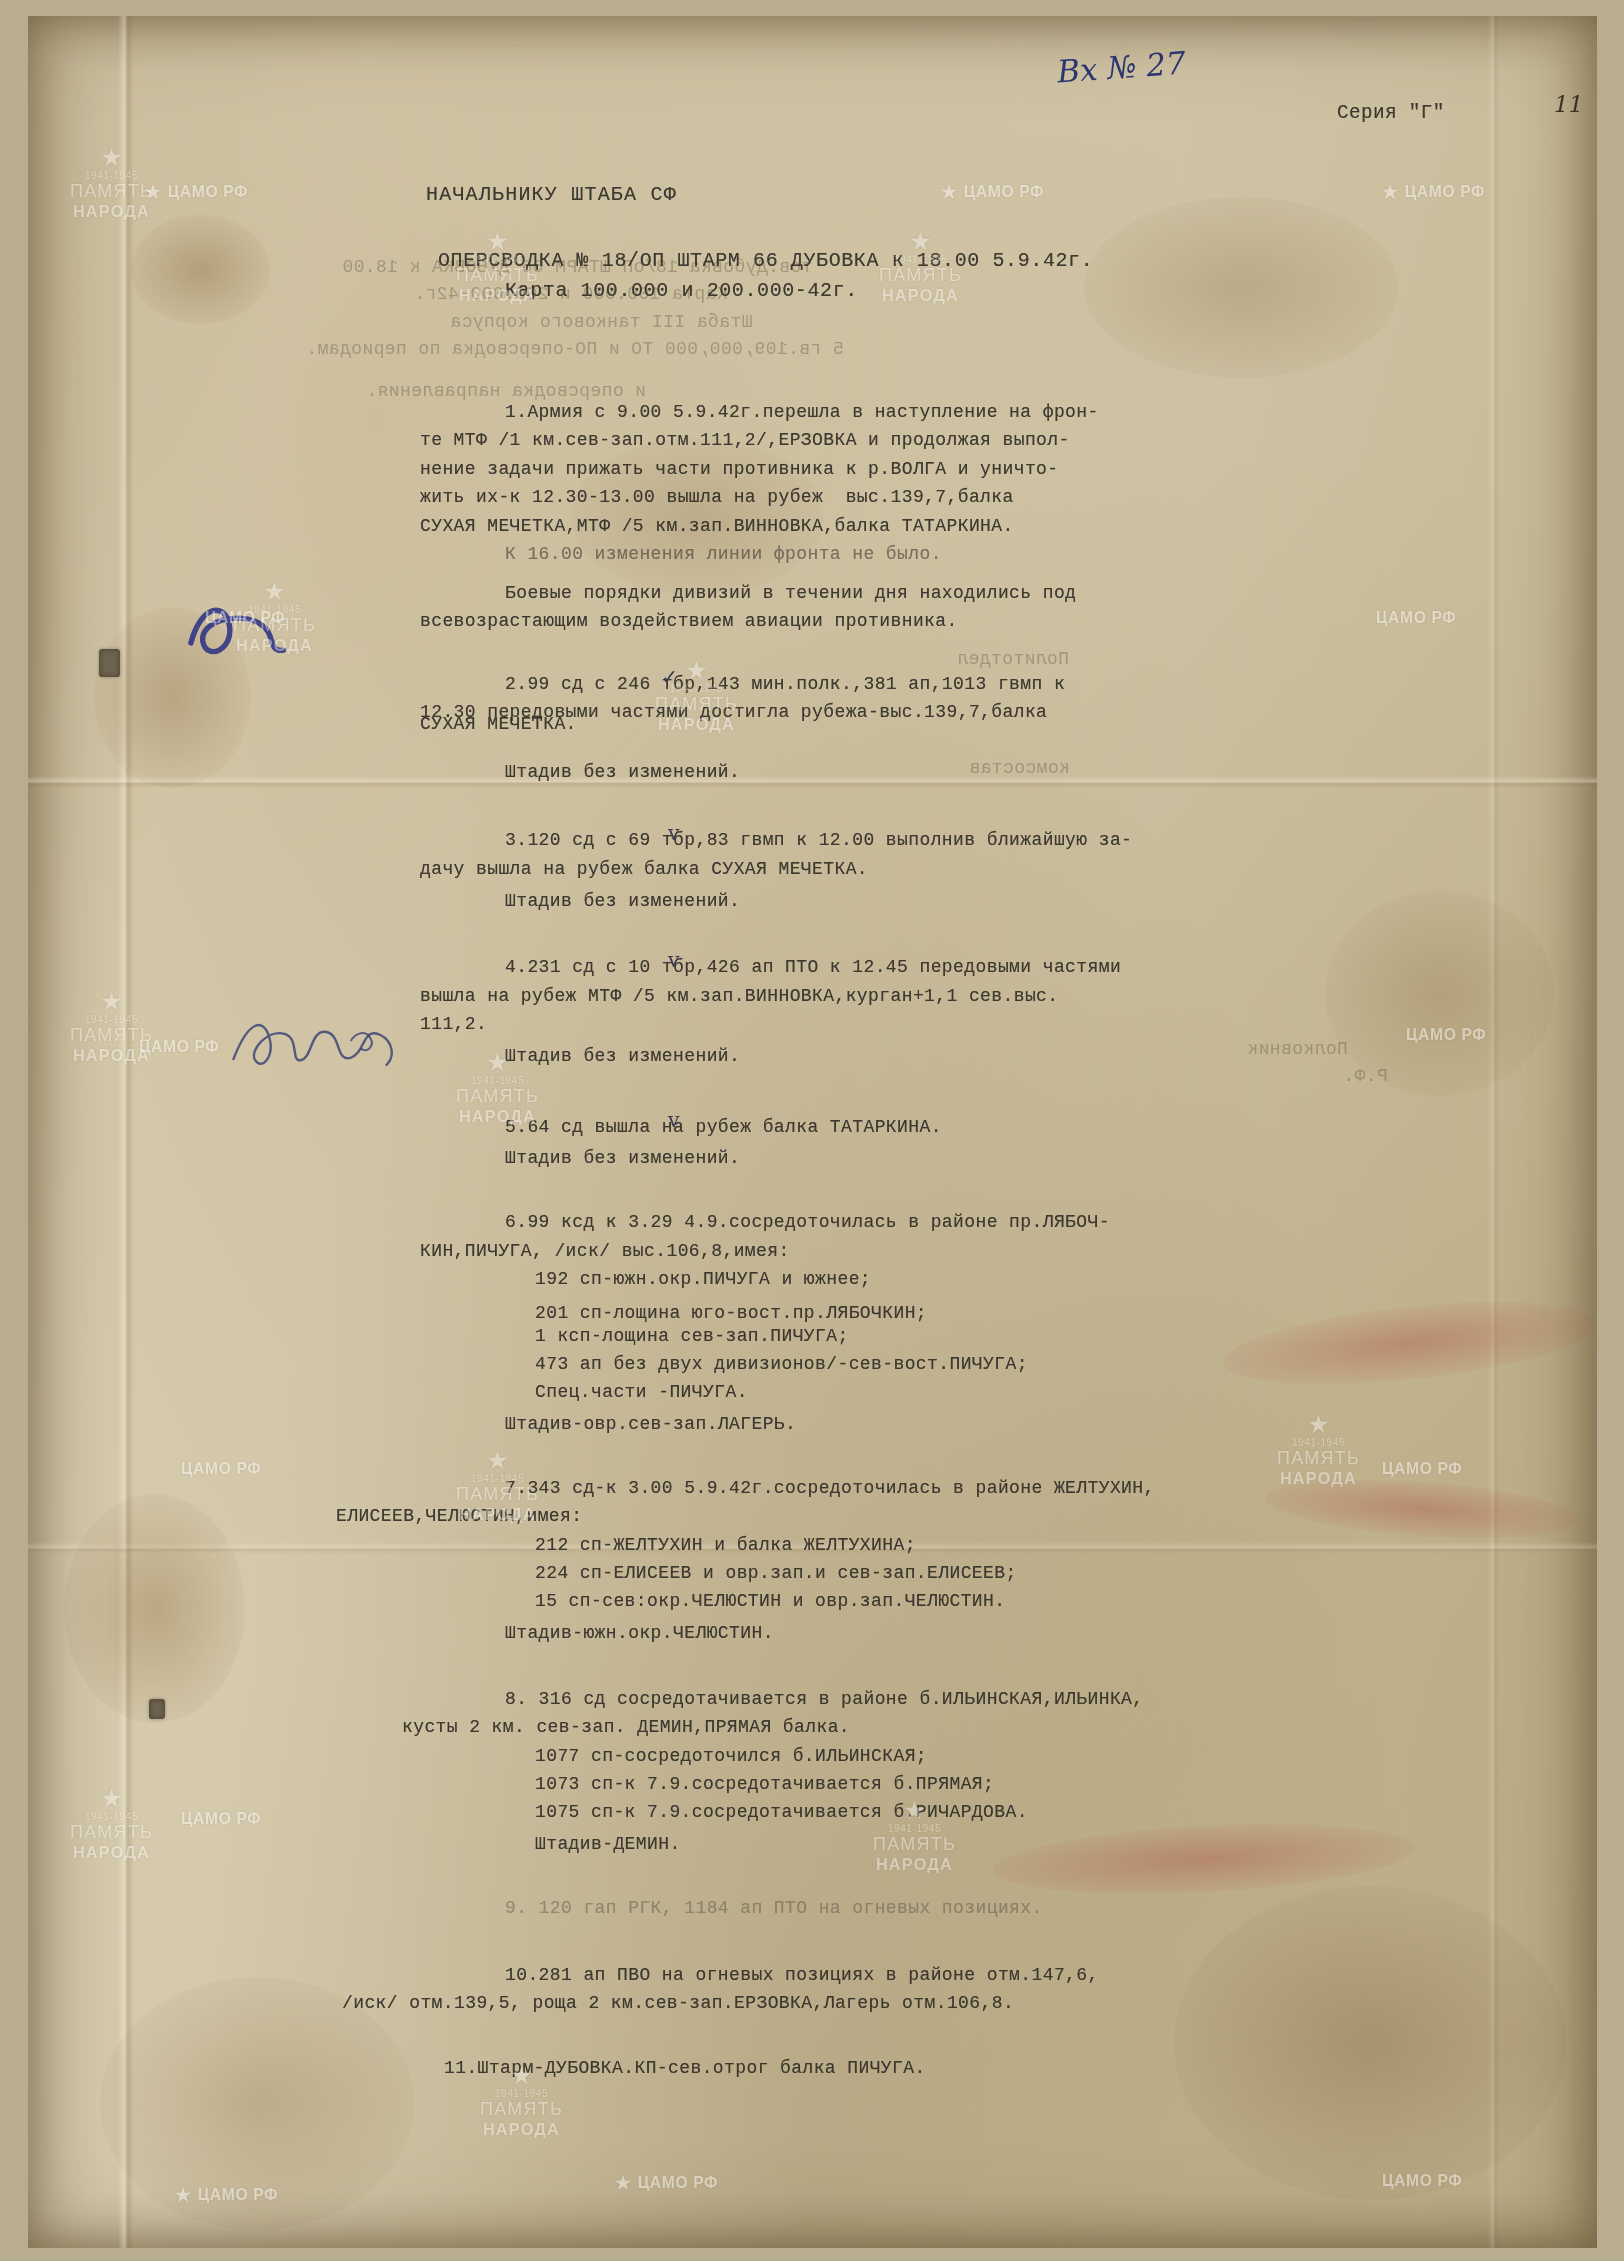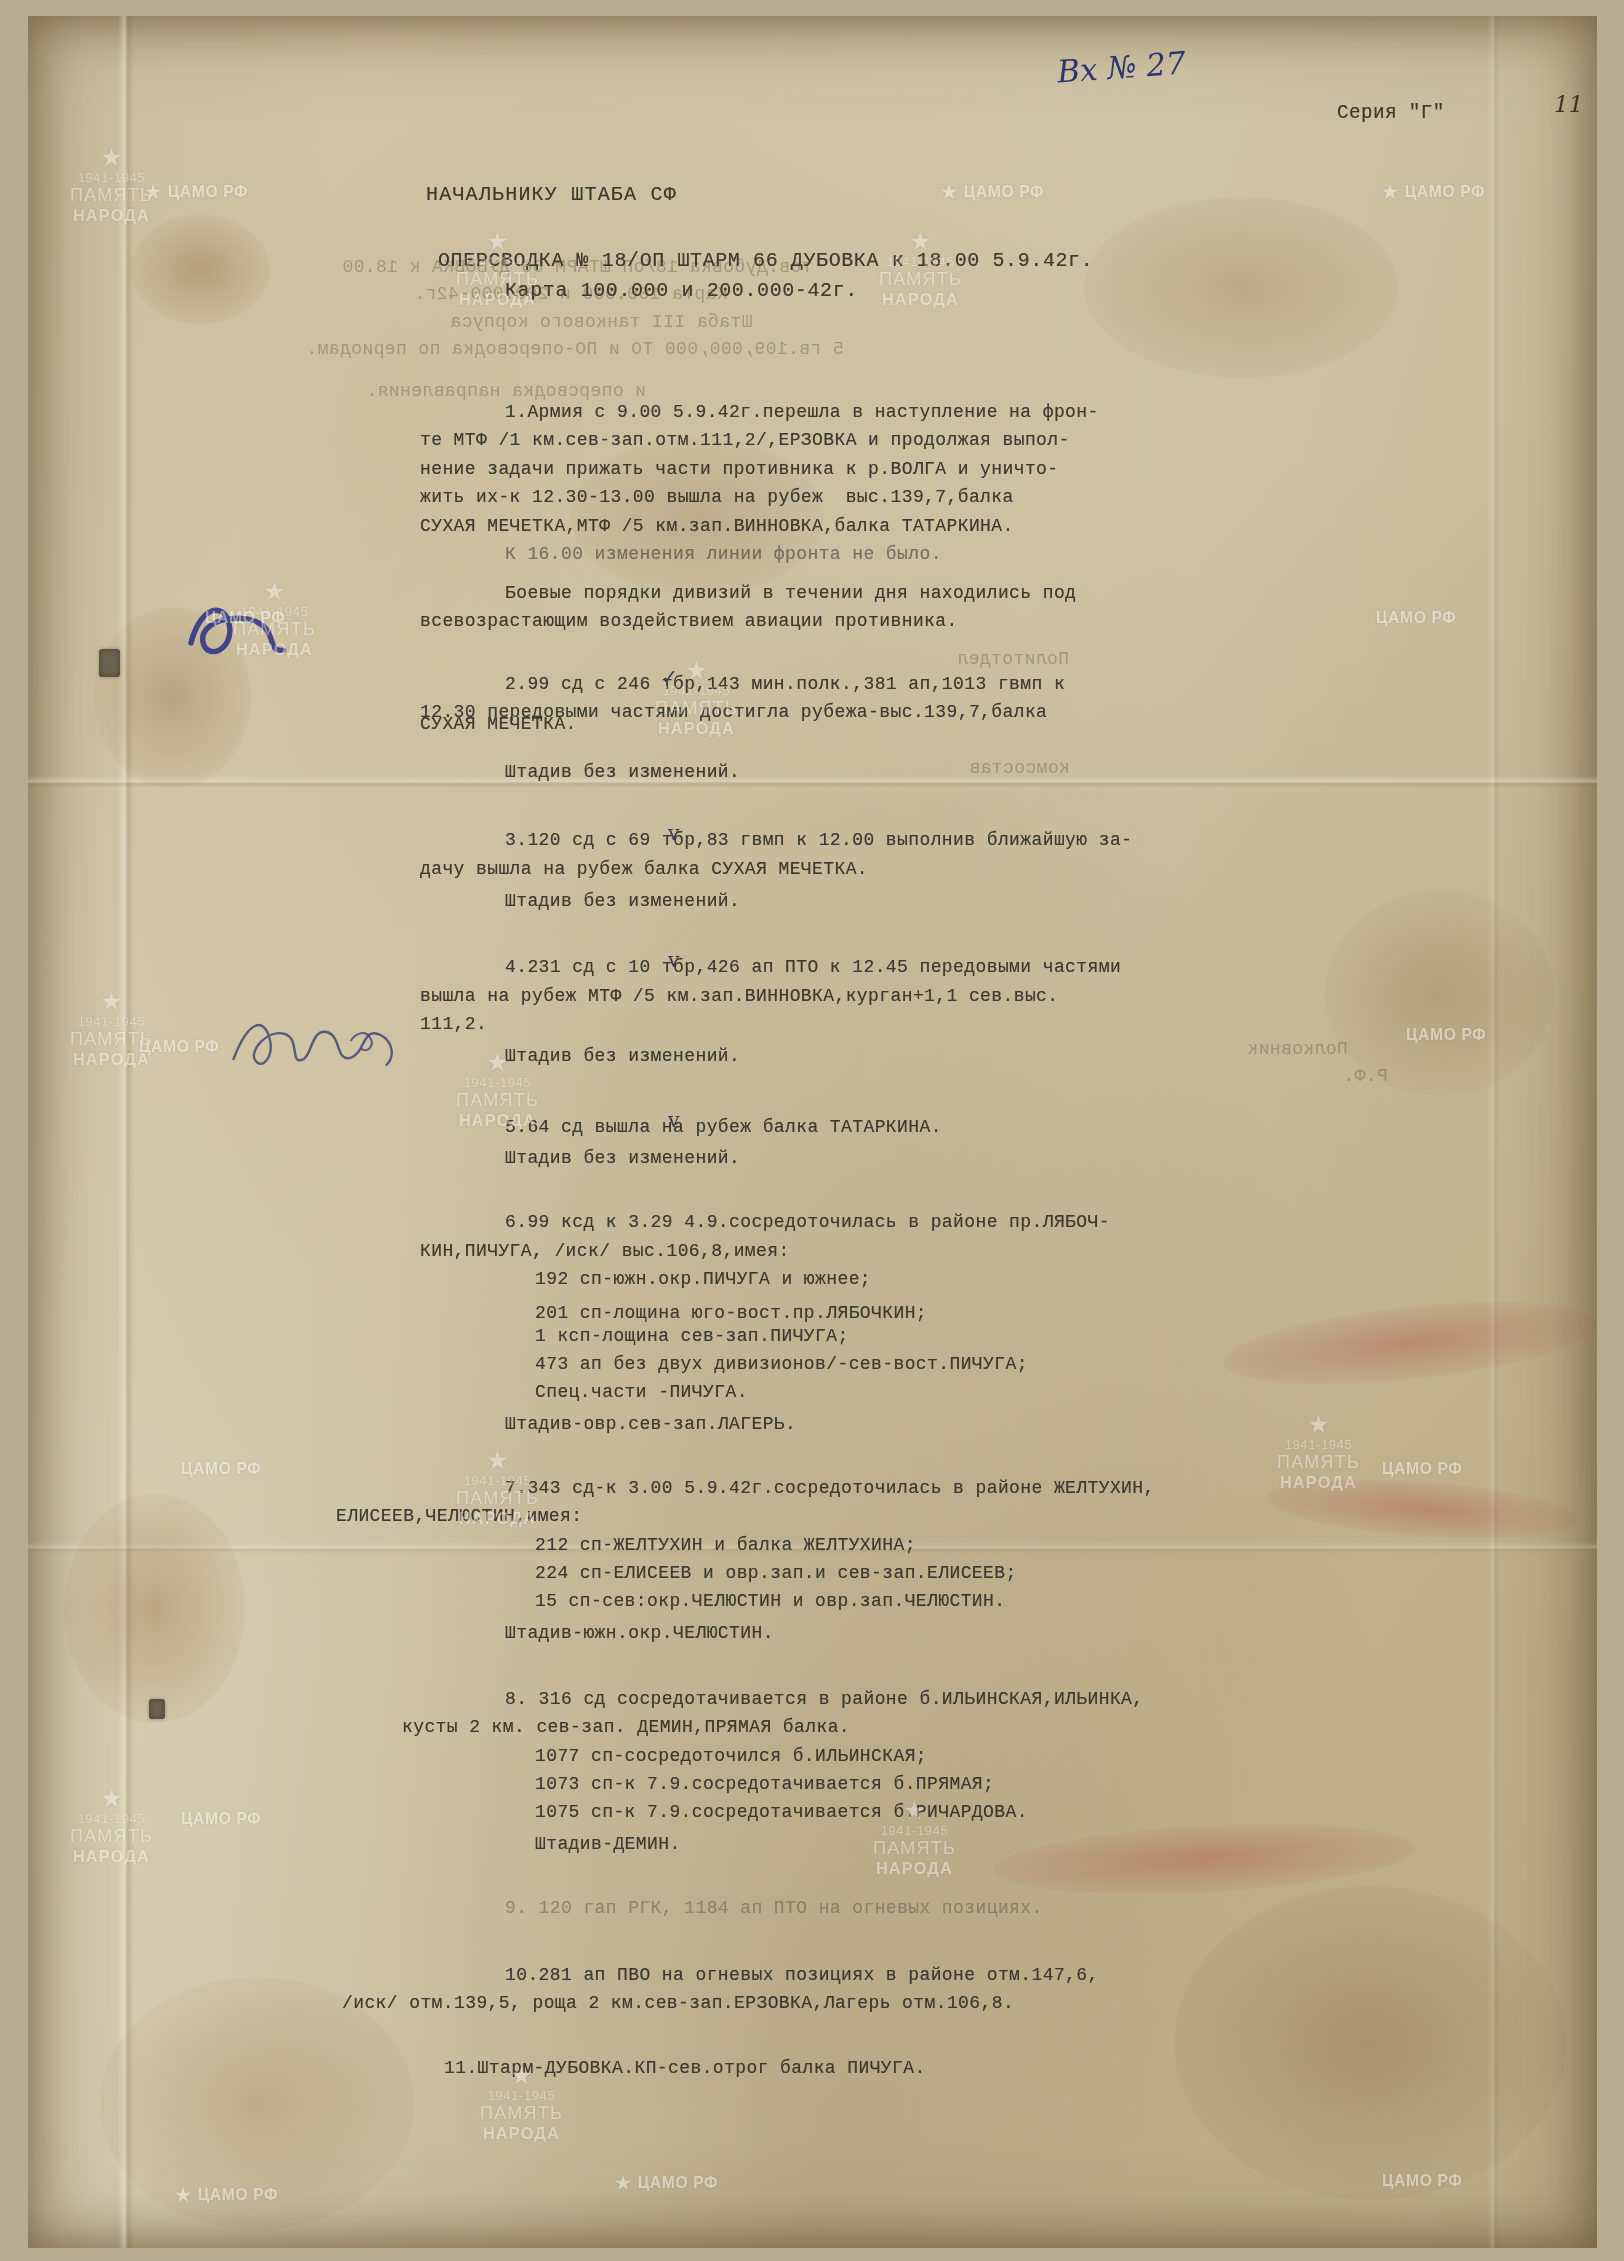--- a/index.html
+++ b/index.html
@@ -140,21 +140,21 @@
     text-shadow: 0 0 2.4px rgba(120,100,70,0.55);
   }
   .wm .star {
     font-size: 25px;
     line-height: 25px;
     display: block;
     color: #fdfdfd;
   }
   .wm .t1 { font-size: 18px; font-weight: normal; letter-spacing: 1.2px; display:block; }
   .wm .t2 { font-size: 16.3px; font-weight: bold; letter-spacing: 1.2px; display:block; }
-  .wm .yr { font-size: 13px; letter-spacing: 0.6px; display:block; opacity:.85; }
+  .wm .yr { font-size: 10px; letter-spacing: 0.6px; display:block; opacity:.85; }
   .wm-small {
     position: absolute;
     pointer-events: none;
     opacity: 0.45;
     color: #ffffff;
     font-family: "Liberation Sans", sans-serif;
     font-size: 15.7px;
     font-weight: bold;
     letter-spacing: 0.6px;
     text-shadow: 0 0 2.4px rgba(120,100,70,0.5);

